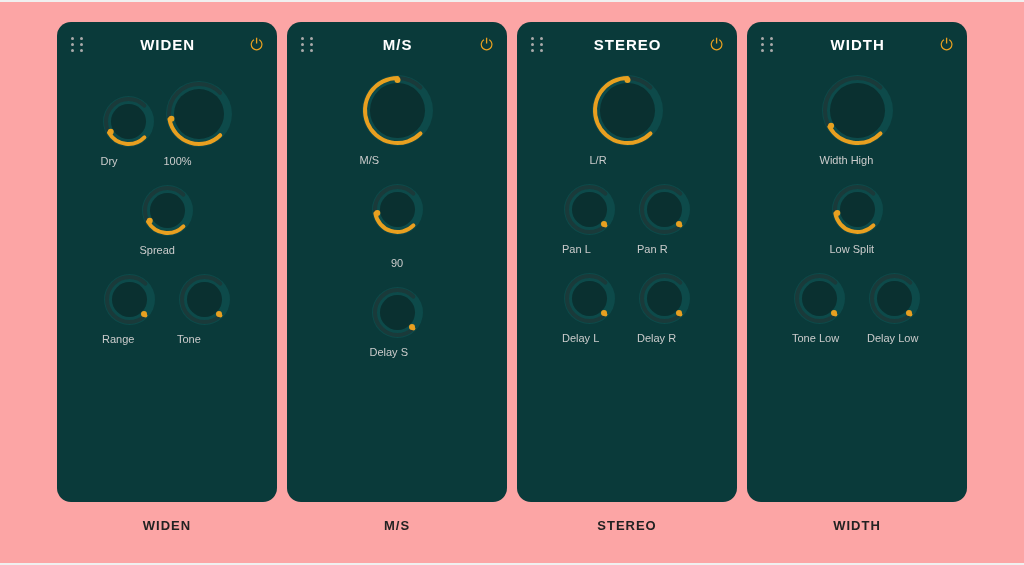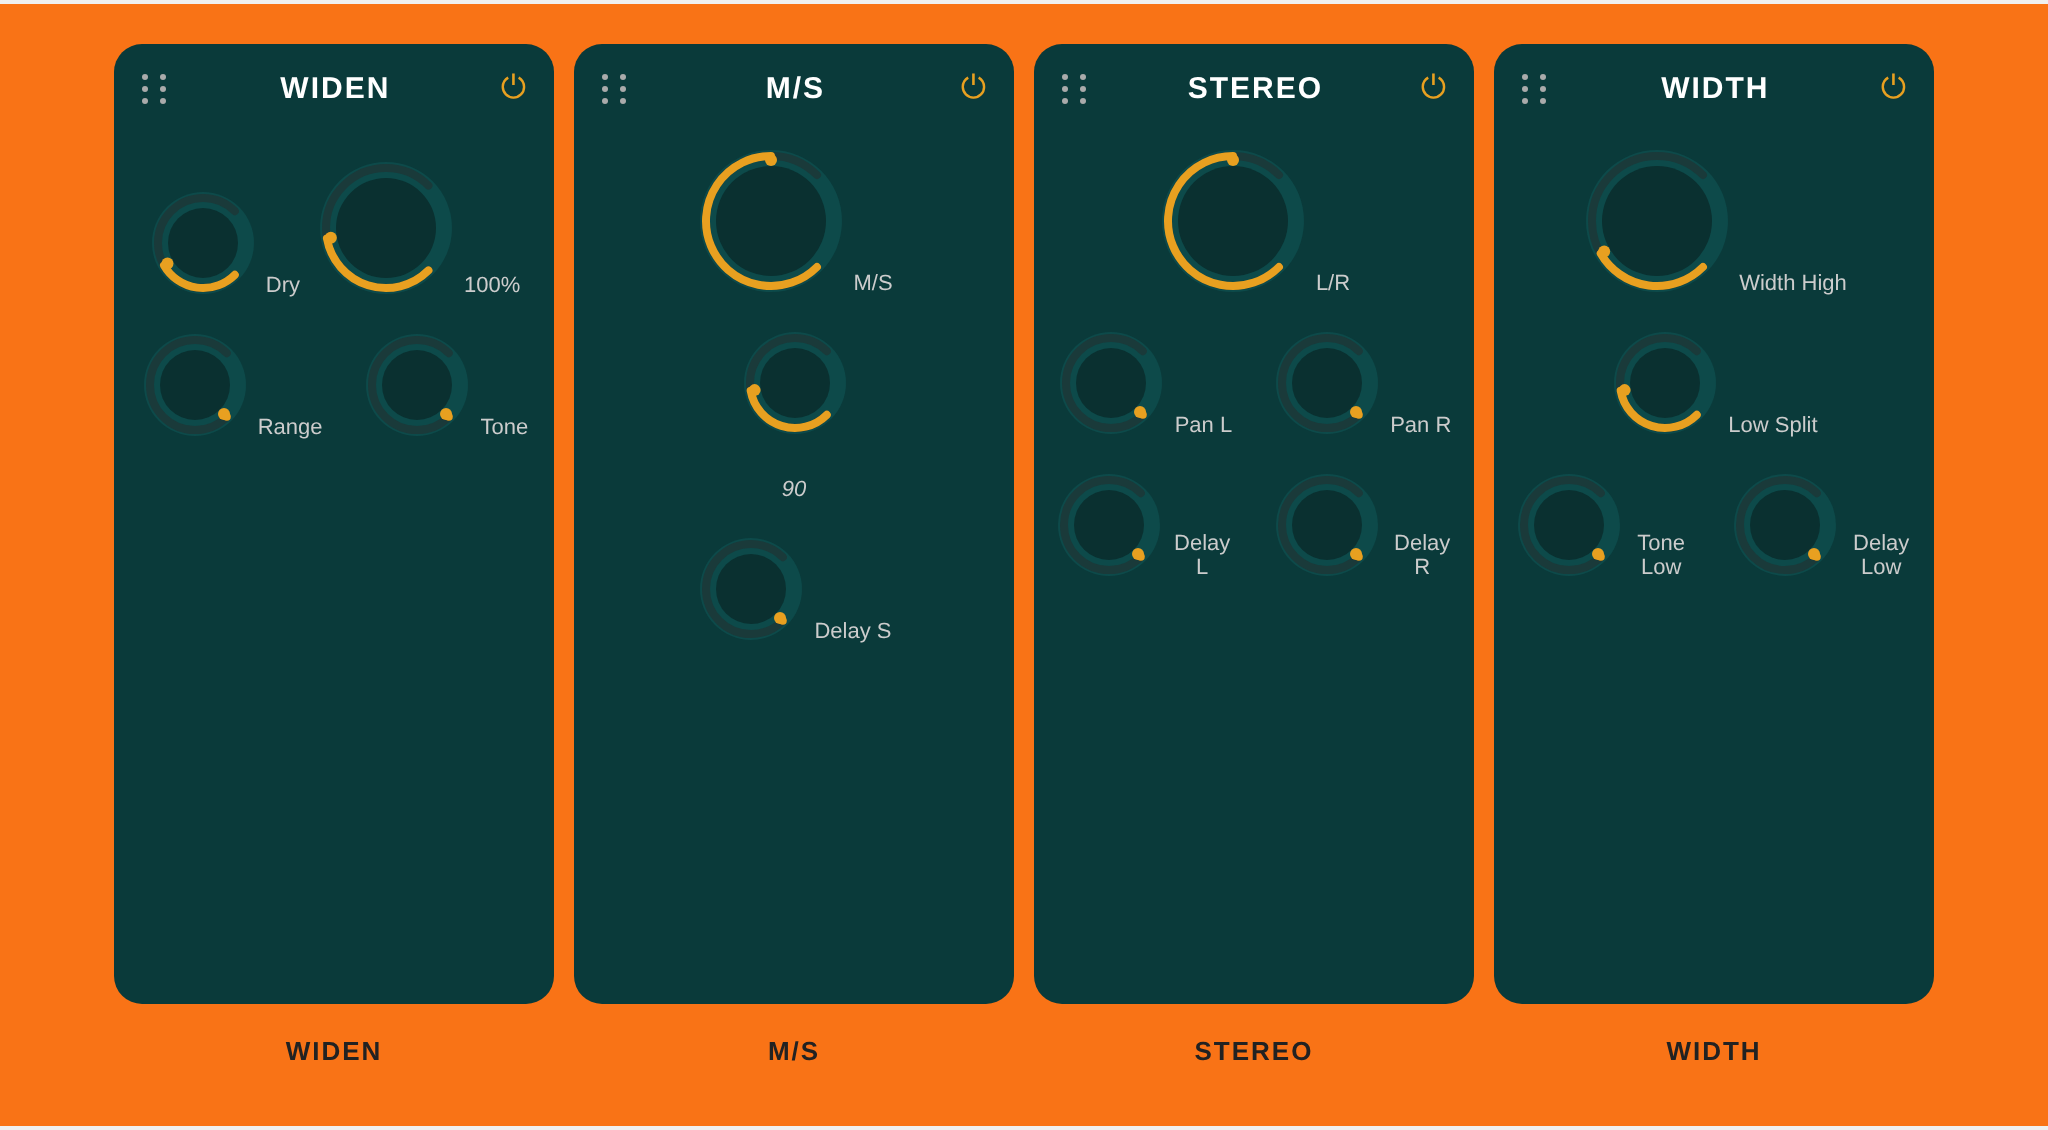--- a/index.html
+++ b/index.html
@@ -5,21 +5,21 @@
     * { box-sizing: border-box; margin: 0; padding: 0; }
     body {
       background: #f0f0f0;
       display: flex;
       justify-content: center;
       align-items: center;
       min-height: 100vh;
       font-family: Arial, sans-serif;
     }
     .container {
-      background: #f97316;
+      background: #fca5a5;
       padding: 20px 30px 30px;
       display: flex;
       flex-direction: column;
       align-items: center;
       gap: 16px;
       width: 1024px;
     }
     .panels-row {
       display: flex;
       gap: 10px;
@@ -77,34 +77,34 @@
       width: 100%;
     }
     .knob-row {
       display: flex;
       justify-content: center;
       gap: 20px;
       align-items: flex-end;
     }
     .knob-group {
       display: flex;
-      align-items: flex-end;
+      flex-direction: column;
+      align-items: flex-start;
       gap: 4px;
     }
     .knob-label {
       color: #cccccc;
       font-size: 11px;
       text-align: center;
       margin-top: 2px;
     }
     .knob-value {
       color: #cccccc;
       font-size: 11px;
       text-align: left;
-      font-style: italic;
     }
     
     .knob-svg {
       display: block;
     }
     .labels-row {
       display: flex;
       gap: 10px;
       justify-content: center;
     }
@@ -174,20 +174,39 @@
 
       <circle cx="35" cy="35" r="25" fill="#0a3030"></circle>
 
       <circle cx="7.425382915658176" cy="39.86214897467405" r="3" fill="#e8a020"></circle>
     </svg>
   </div>
             <div class="knob-label">100%</div>
           </div>
         </div>
 
+        <div class="knob-row" style="margin-top:8px">
+          <div class="knob-group">
+    <div>
+    <svg width="55" height="55" viewBox="0 0 55 55" class="knob-svg">
+
+      <circle cx="27.5" cy="27.5" r="25.5" fill="#0d4a4a"></circle>
+
+      <path d="M 43.40990257669732 43.40990257669732 A 22.5 22.5 0 1 1 43.40990257669731 11.590097423302677" fill="none" stroke="#1a3a3a" stroke-width="4" stroke-linecap="round"></path>
+
+      <path d="M 43.40990257669732 43.40990257669732 A 22.5 22.5 0 0 1 8.01442841485013 38.75" fill="none" stroke="#e8a020" stroke-width="4" stroke-linecap="round"></path>
+
+      <circle cx="27.5" cy="27.5" r="17.5" fill="#0a3030"></circle>
+
+      <circle cx="9.746479222419005" cy="37.75" r="3" fill="#e8a020"></circle>
+    </svg>
+  </div>
+    <div class="knob-label">Spread</div>
+  </div>
+        </div>
 
         <div class="knob-row" style="margin-top:8px">
           <div class="knob-group">
     <div>
     <svg width="55" height="55" viewBox="0 0 55 55" class="knob-svg">
 
       <circle cx="27.5" cy="27.5" r="25.5" fill="#0d4a4a"></circle>
 
       <path d="M 43.40990257669732 43.40990257669732 A 22.5 22.5 0 1 1 43.40990257669731 11.590097423302677" fill="none" stroke="#1a3a3a" stroke-width="4" stroke-linecap="round"></path>
 

